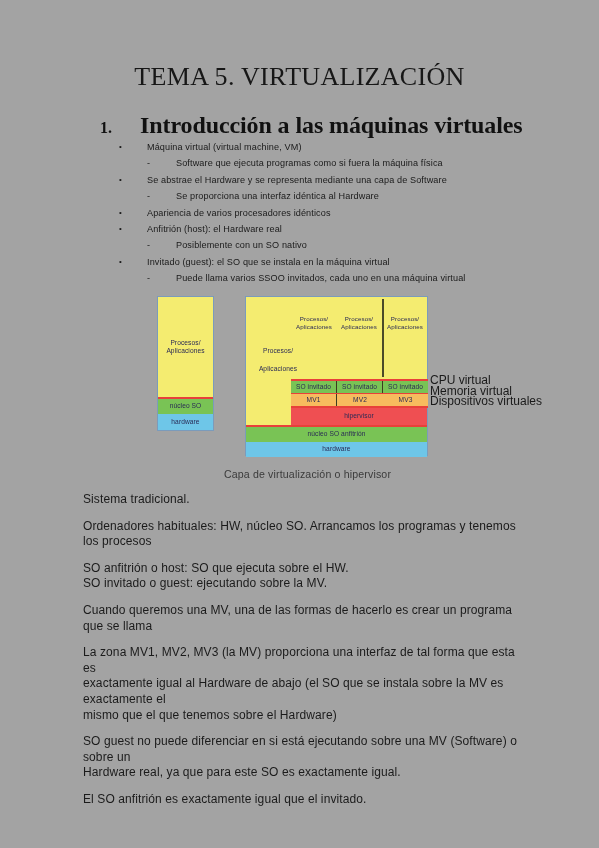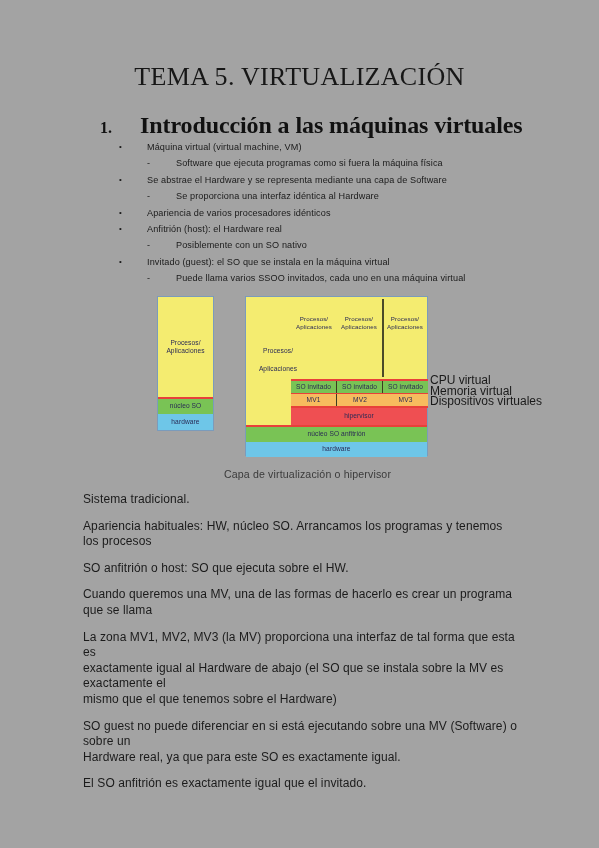--- a/index.html
+++ b/index.html
@@ -452,24 +452,25 @@
     </div>
   </div>
 
   <div class="caption">Capa de virtualización o hipervisor</div>
 
   <div class="body-text">
     <div class="para">
       <span class="ln">Sistema tradicional.</span>
     </div>
     <div class="para">
-      <span class="ln">Apariencia habituales: HW, núcleo SO. Arrancamos los programas y tenemos los procesos</span>
+      <span class="ln">Ordenadores habituales: HW, núcleo SO. Arrancamos los programas y tenemos los procesos</span>
     </div>
     <div class="para">
       <span class="ln">SO anfitrión o host: SO que ejecuta sobre el HW.</span>
+      <span class="ln">SO invitado o guest: ejecutando sobre la MV.</span>
     </div>
     <div class="para">
       <span class="ln">Cuando queremos una MV, una de las formas de hacerlo es crear un programa que se llama</span>
     </div>
     <div class="para">
       <span class="ln">La zona MV1, MV2, MV3 (la MV) proporciona una interfaz de tal forma que esta es</span>
       <span class="ln">exactamente igual al Hardware de abajo (el SO que se instala sobre la MV es exactamente el</span>
       <span class="ln">mismo que el que tenemos sobre el Hardware)</span>
     </div>
     <div class="para">

